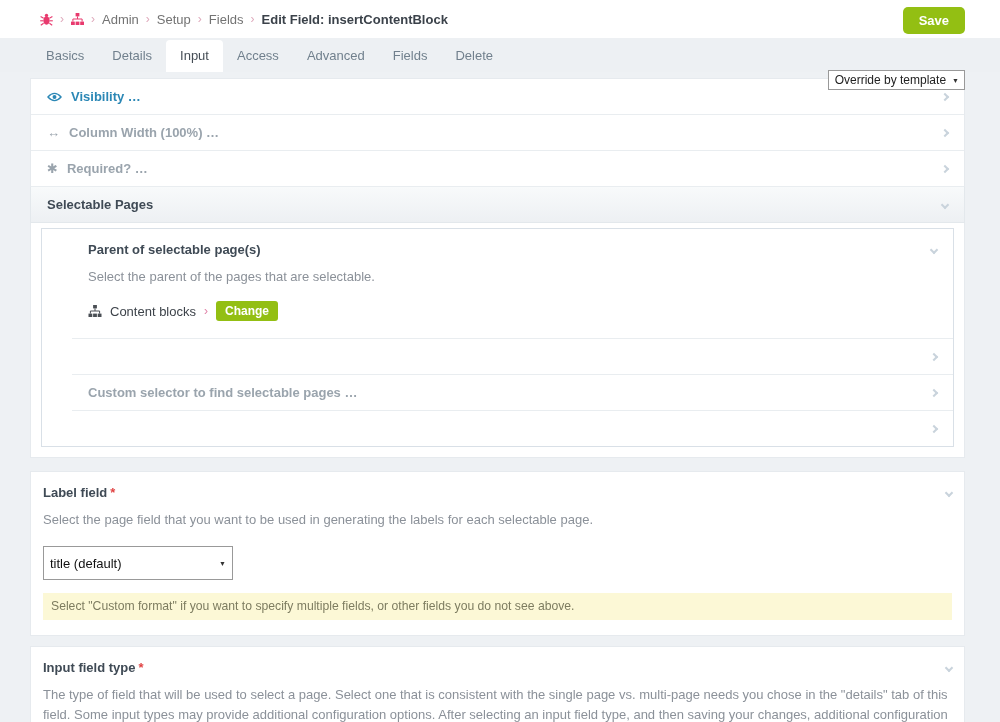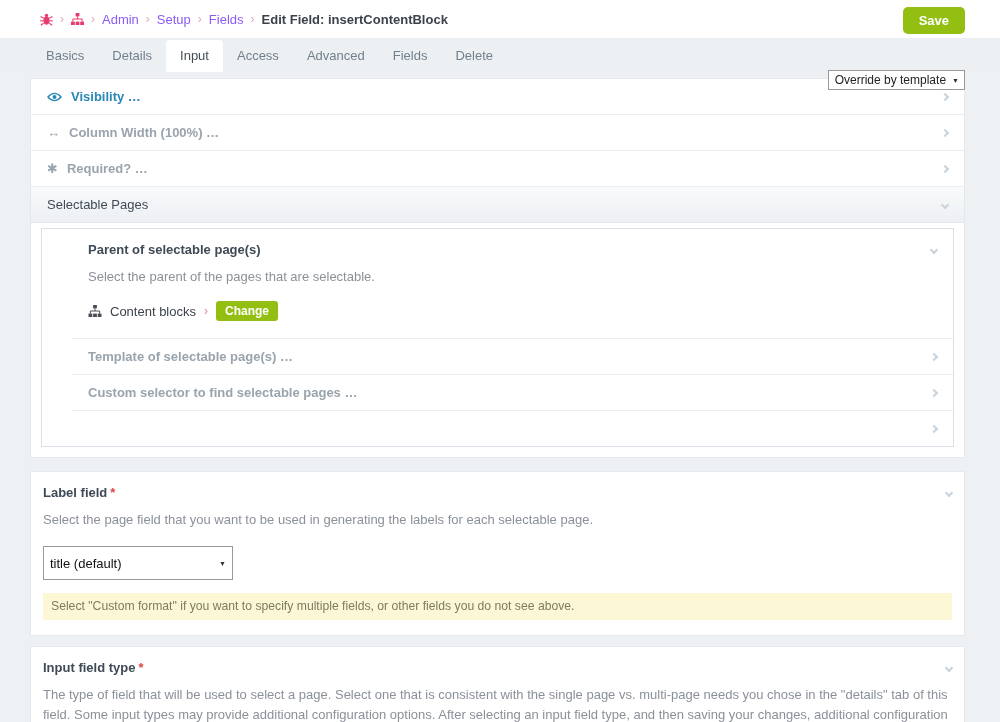--- a/index.html
+++ b/index.html
@@ -2,21 +2,21 @@
 <html><head>
 <meta charset="utf-8">
 <style>
   * { margin:0; padding:0; box-sizing:border-box; }
   html,body { width:1000px; height:722px; overflow:hidden; background:#eef1f4;
     font-family:"Liberation Sans","DejaVu Sans",sans-serif; font-size:13px; color:#444; }
 
   
   .topbar { position:relative; height:38px; background:#ffffff; display:flex; align-items:center; padding-left:40px; }
   .breadcrumb { display:flex; align-items:center; gap:7px; }
-  .crumb-link { color:#8b5cf6; text-decoration:none; cursor:pointer; }
+  .crumb-link { color:#737373; text-decoration:none; cursor:pointer; }
   .crumb-sep { color:#dfaabc; font-size:12px; }
   .crumb-current { color:#3b424a; font-weight:bold; }
   .crumb-icon { display:inline-flex; align-items:center; }
   .save-btn { position:absolute; right:35px; top:7px; background:#93BF13; color:#fff; font-weight:bold;
     font-size:13px; border:none; border-radius:5px; padding:6px 16px; cursor:pointer; font-family:inherit; }
 
   
   .tabbar { position:relative; height:34px; background:#edf0f3; display:flex; align-items:flex-end; padding-left:32px; }
   .tab { padding:8px 14px 9px; color:#71808d; cursor:pointer; }
   .tab.active { background:#ffffff; color:#454d55; border-radius:4px 4px 0 0; }
@@ -35,21 +35,21 @@
 
   .rowgroup { background:#fff; border:1px solid #e6eaee; border-bottom:none; }
   .c-row { height:36px; display:flex; align-items:center; padding:0 16px; border-bottom:1px solid #e9edf0; cursor:pointer; }
   .c-row .lbl { font-weight:bold; margin-left:9px; }
   .c-row.blue .lbl { color:#2b87b5; }
   .c-row.gray .lbl { color:#9aa4ad; }
   .ico-gray { color:#9aa4ad; font-weight:bold; }
 
   .fieldset-header { height:36px; display:flex; align-items:center; padding:0 16px;
     background:linear-gradient(#f8fafb,#edf0f3); border:1px solid #e3e8ec; border-top:none; cursor:pointer; }
-  .fieldset-header .ttl { font-weight:normal; color:#3f4a55; }
+  .fieldset-header .ttl { font-weight:bold; color:#3f4a55; }
   .fieldset-body { background:#fff; border:1px solid #e6eaee; border-top:none; padding:5px 10px 10px; }
   .card { border:1px solid #d9e0e7;padding-left:30px; }
   .card-section { padding:13px 16px 17px; }
   .sec-head { display:flex; align-items:center; cursor:pointer; }
   .sec-head .ttl { font-weight:bold; color:#3f4a55; }
   .desc { color:#8b9199; margin-top:10px; line-height:1.55; }
   .value-row { display:flex; align-items:center; margin-top:14px; gap:8px; }
   .value-row .val { color:#3d434a; }
   .val-sep { color:#e083a8; font-size:12px; }
   .change-btn { background:#93BF13; color:#fff; font-weight:bold; font-size:12px; border:none;
@@ -171,21 +171,20 @@
                   <path d="M6.5 3.4 V6 M1.9 8.6 V6 H11.1 V8.6"></path>
                 </g>
               </svg>
             </span>
             <span class="val">Content blocks</span>
             <span class="val-sep">›</span>
             <button class="change-btn">Change</button>
           </div>
         </div>
         <div class="sub-row">
-          <span class="lbl">Template of selectable page(s) …</span>
           <span class="chev right push"></span>
         </div>
         <div class="sub-row">
           <span class="lbl">Custom selector to find selectable pages …</span>
           <span class="chev right push"></span>
         </div>
         <div class="sub-row">
           <span class="chev right push"></span>
         </div>
       </div>

